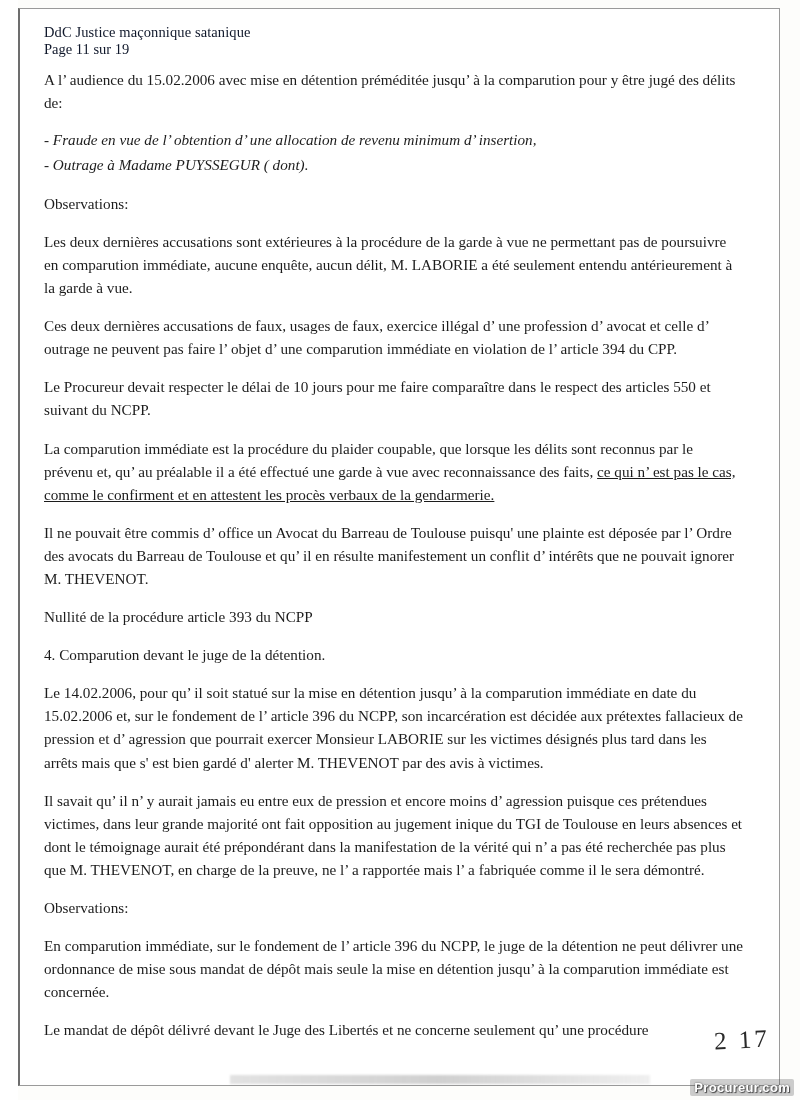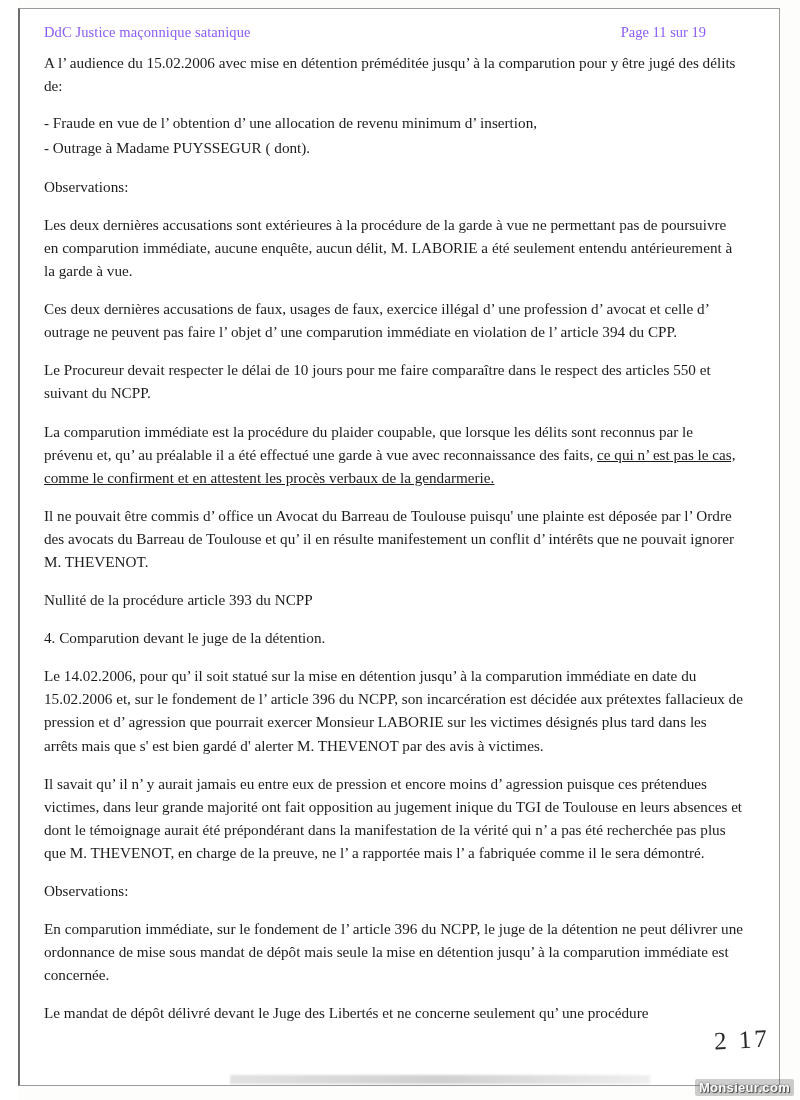--- a/index.html
+++ b/index.html
@@ -38,42 +38,44 @@
     left: 44px;
     top: 14px;
     width: 700px;
     box-sizing: border-box;
   }
   .header {
     display: flex;
     justify-content: space-between;
     align-items: baseline;
     font-size: 14.5px;
-    color: #8b5cf6;
+    color: #0f172a;
     margin-bottom: 10px;
     padding-top: 10px;
+    flex-direction: column;
   }
   .header .doc-title {
     letter-spacing: 0.1px;
   }
   .header .page-num {
     margin-right: 38px;
   }
   .body-text {
     font-size: 15.2px;
     line-height: 1.52;
     text-align: left;
     color: #1c1c1c;
   }
   p.para {
     margin: 0 0 15px 0;
   }
   .list {
     margin: 0 0 15px 0;
     padding: 0;
+    font-style: italic;
   }
   .list div {
     margin: 0 0 2px 0;
     line-height: 1.5;
   }
   .b { font-weight: normal; }
   .u { text-decoration: underline; }
   .num-section {
     margin: 0 0 15px 0;
   }
@@ -167,14 +169,14 @@
 
       <p class="para">En comparution immédiate, sur le fondement de l’ article 396 du NCPP, le juge de la détention ne peut délivrer une ordonnance de mise sous mandat de dépôt mais seule la mise en détention jusqu’ à la comparution immédiate est concernée.</p>
 
       <p class="para">Le mandat de dépôt délivré devant le Juge des Libertés et ne concerne seulement qu’ une procédure</p>
 
     </div>
   </div>
 
   <div class="footer-note">2 17</div>
   <div class="bottom-smudge"></div>
-  <div class="watermark">Monsieur.com</div>
+  <div class="watermark">Procureur.com</div>
 </div>
 
 </body></html>

